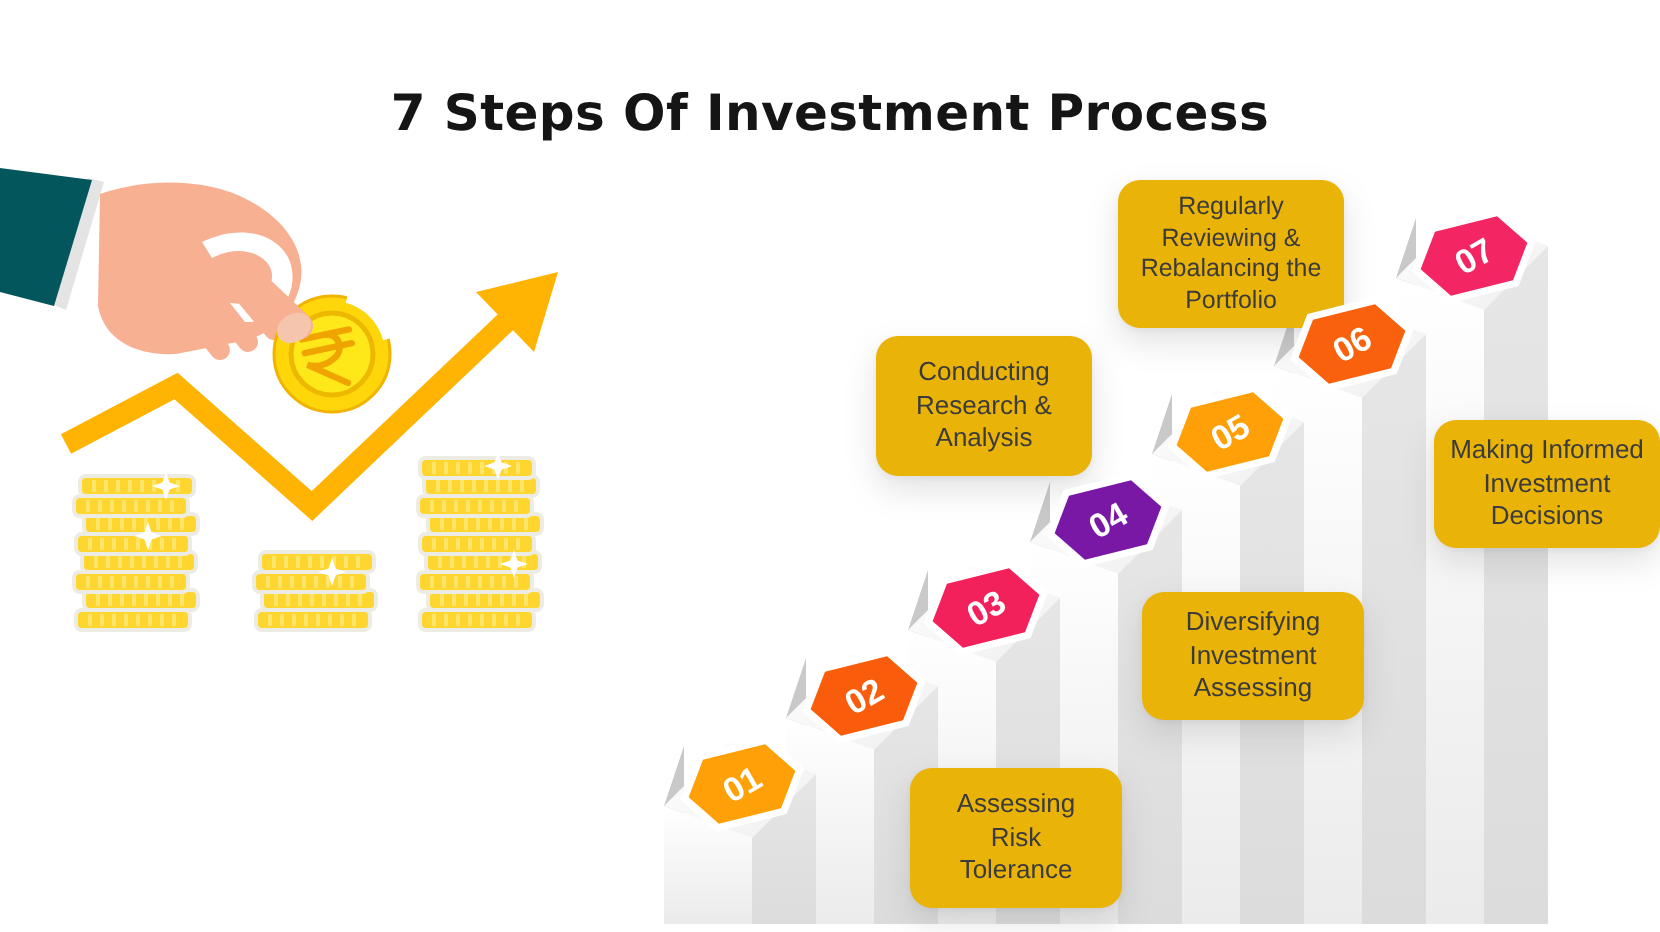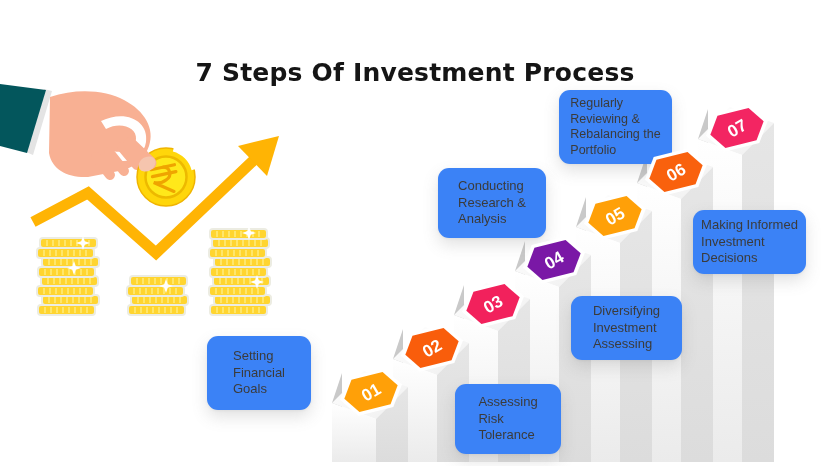--- a/index.html
+++ b/index.html
@@ -1,29 +1,29 @@
 <!DOCTYPE html>
 <html><head>
 <meta charset="utf-8">
 <style>
   html,body{margin:0;padding:0;background:#ffffff;}
   .canvas{
     position:relative;width:830px;height:466px;background:#ffffff;
     overflow:hidden;font-family:"Liberation Sans",sans-serif;
   }
   .title{
-    position:absolute;top:42px;left:0;right:0;margin:16px;text-align:center;
+    position:absolute;top:42px;left:0;right:0;margin:0;text-align:center;
     font-family:"DejaVu Sans",sans-serif;font-size:25px;font-weight:bold;
     color:#151515;letter-spacing:.2px;
   }
   .bg-svg{position:absolute;left:0;top:0;}
   .card{
-    position:absolute;background:#3b82f6;border-radius:11px;
+    position:absolute;background:#eab308;border-radius:11px;
     box-shadow:0 7px 16px rgba(110,110,110,.20), 0 1px 3px rgba(0,0,0,.05);
-    display:flex;align-items:center;justify-content:center;text-align:left;
+    display:flex;align-items:center;justify-content:center;text-align:center;
     font-size:13px;line-height:1.26;color:#3b3b3b;white-space:pre-line;
     padding:4px;box-sizing:border-box;z-index:3;
   }
   .card.small{font-size:12.5px;line-height:1.24;}
   .badge{position:absolute;width:64px;height:44px;overflow:visible;
     transform:rotate(-14deg);z-index:4;}
   .badge text{font-family:"Liberation Sans",sans-serif;font-weight:bold;
     font-size:17px;fill:#ffffff;text-anchor:middle;}
 </style>
 </head>
@@ -184,25 +184,20 @@
         </g>
       </g>
 
       <g>
         <line x1="130" y1="144" x2="150" y2="163" stroke-width="13" stroke-linecap="round" stroke="#F8B093"></line>
         <ellipse cx="147" cy="164" rx="9" ry="7" fill="#F5C5AE" transform="rotate(-32 147 164)"></ellipse>
       </g>
     </g>
   </svg>
 
-  <div class="card" style="left:207px;top:336px;width:104px;height:74px">
-    <span>Setting
-Financial
-Goals</span>
-  </div>
   <div class="card" style="left:438px;top:168px;width:108px;height:70px">
     <span>Conducting
 Research &amp;
 Analysis</span>
   </div>
   <div class="card" style="left:455px;top:384px;width:106px;height:70px">
     <span>Assessing
 Risk
 Tolerance</span>
   </div>
@@ -210,21 +205,21 @@
     <span>Diversifying
 Investment
 Assessing</span>
   </div>
   <div class="card small" style="left:559px;top:90px;width:113px;height:74px">
     <span>Regularly
 Reviewing &amp;
 Rebalancing the
 Portfolio</span>
   </div>
-  <div class="card" style="left:693px;top:210px;width:113px;height:64px">
+  <div class="card" style="left:717px;top:210px;width:113px;height:64px">
     <span>Making Informed
 Investment
 Decisions</span>
   </div>
 
   <svg class="badge" style="left:339px;top:370px" viewBox="0 0 64 44">
     <polygon points="0,22 14,2 50,2 64,22 50,42 14,42" fill="#ffffff"></polygon>
     <polygon points="4.5,22 16,5.5 48,5.5 59.5,22 48,38.5 16,38.5" fill="#FFA008"></polygon>
     <text x="32" y="28" transform="rotate(-16 32 22)">01</text>
   </svg>

